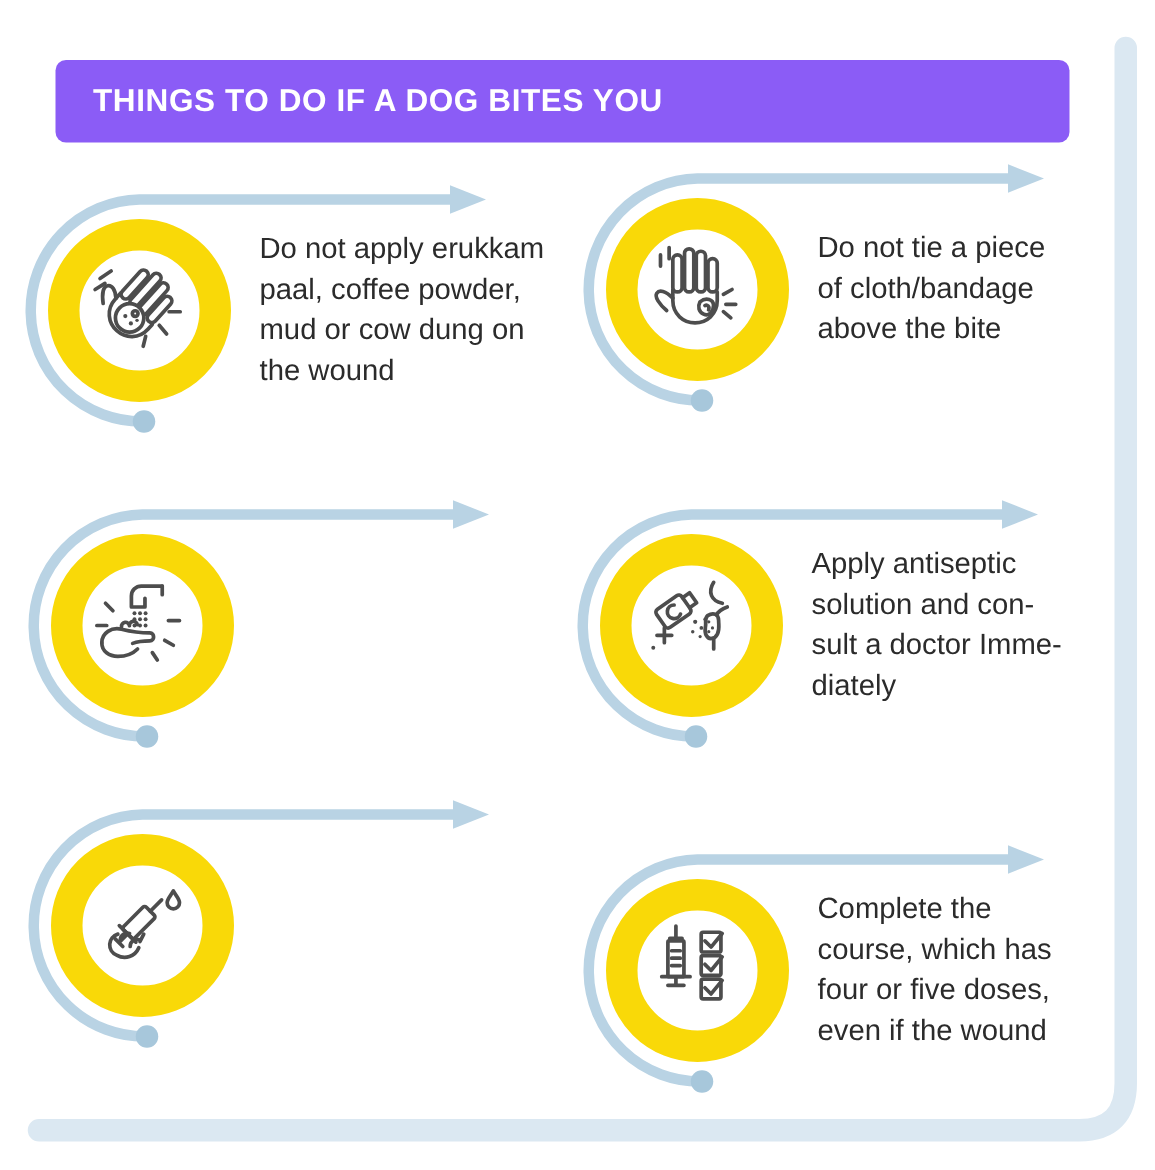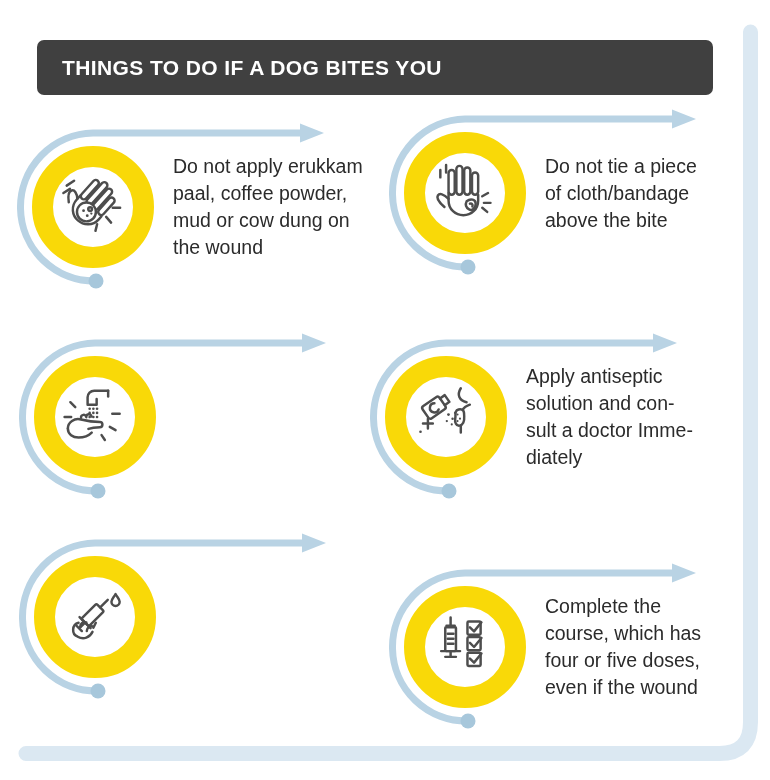--- a/index.html
+++ b/index.html
@@ -3,29 +3,29 @@
 <meta charset="utf-8">
 <style>
   html,body{margin:0;padding:0;}
   body{
     width:770px;height:780px;position:relative;background:#ffffff;
     font-family:"Liberation Sans",sans-serif;overflow:hidden;
   }
   .frame{position:absolute;left:0;top:0;width:770px;height:780px;z-index:0;pointer-events:none;}
   .header{
     position:absolute;left:37px;top:40px;width:676px;height:55px;
-    background:#404040;border-radius:7px;display:flex;align-items:center;
+    background:#8b5cf6;border-radius:7px;display:flex;align-items:center;
     padding-left:25px;box-sizing:border-box;z-index:2;
   }
   .header .title{
     color:#ffffff;font-weight:bold;font-size:21px;letter-spacing:.4px;
   }
   .item{position:absolute;width:345px;height:175px;z-index:1;}
   .i1{left:28px;top:120px;}  .i2{left:400px;top:106px;}
-  .i3{left:30px;top:330px;}  .i4{left:381px;top:330px;text-decoration:underline;}
+  .i3{left:30px;top:330px;}  .i4{left:396px;top:330px;text-decoration:underline;}
   .i5{left:30px;top:530px;}  .i6{left:400px;top:560px;}
   .deco{position:absolute;left:-30px;top:-10px;width:360px;height:200px;pointer-events:none;}
   .ring{
     position:absolute;left:4px;top:26px;width:80px;height:80px;background:#ffffff;
     border:21px solid #f9d908;border-radius:50%;
     display:flex;align-items:center;justify-content:center;
   }
   .icon{width:74px;height:74px;}
   .txt{
     position:absolute;left:145px;top:87px;transform:translateY(-50%);

